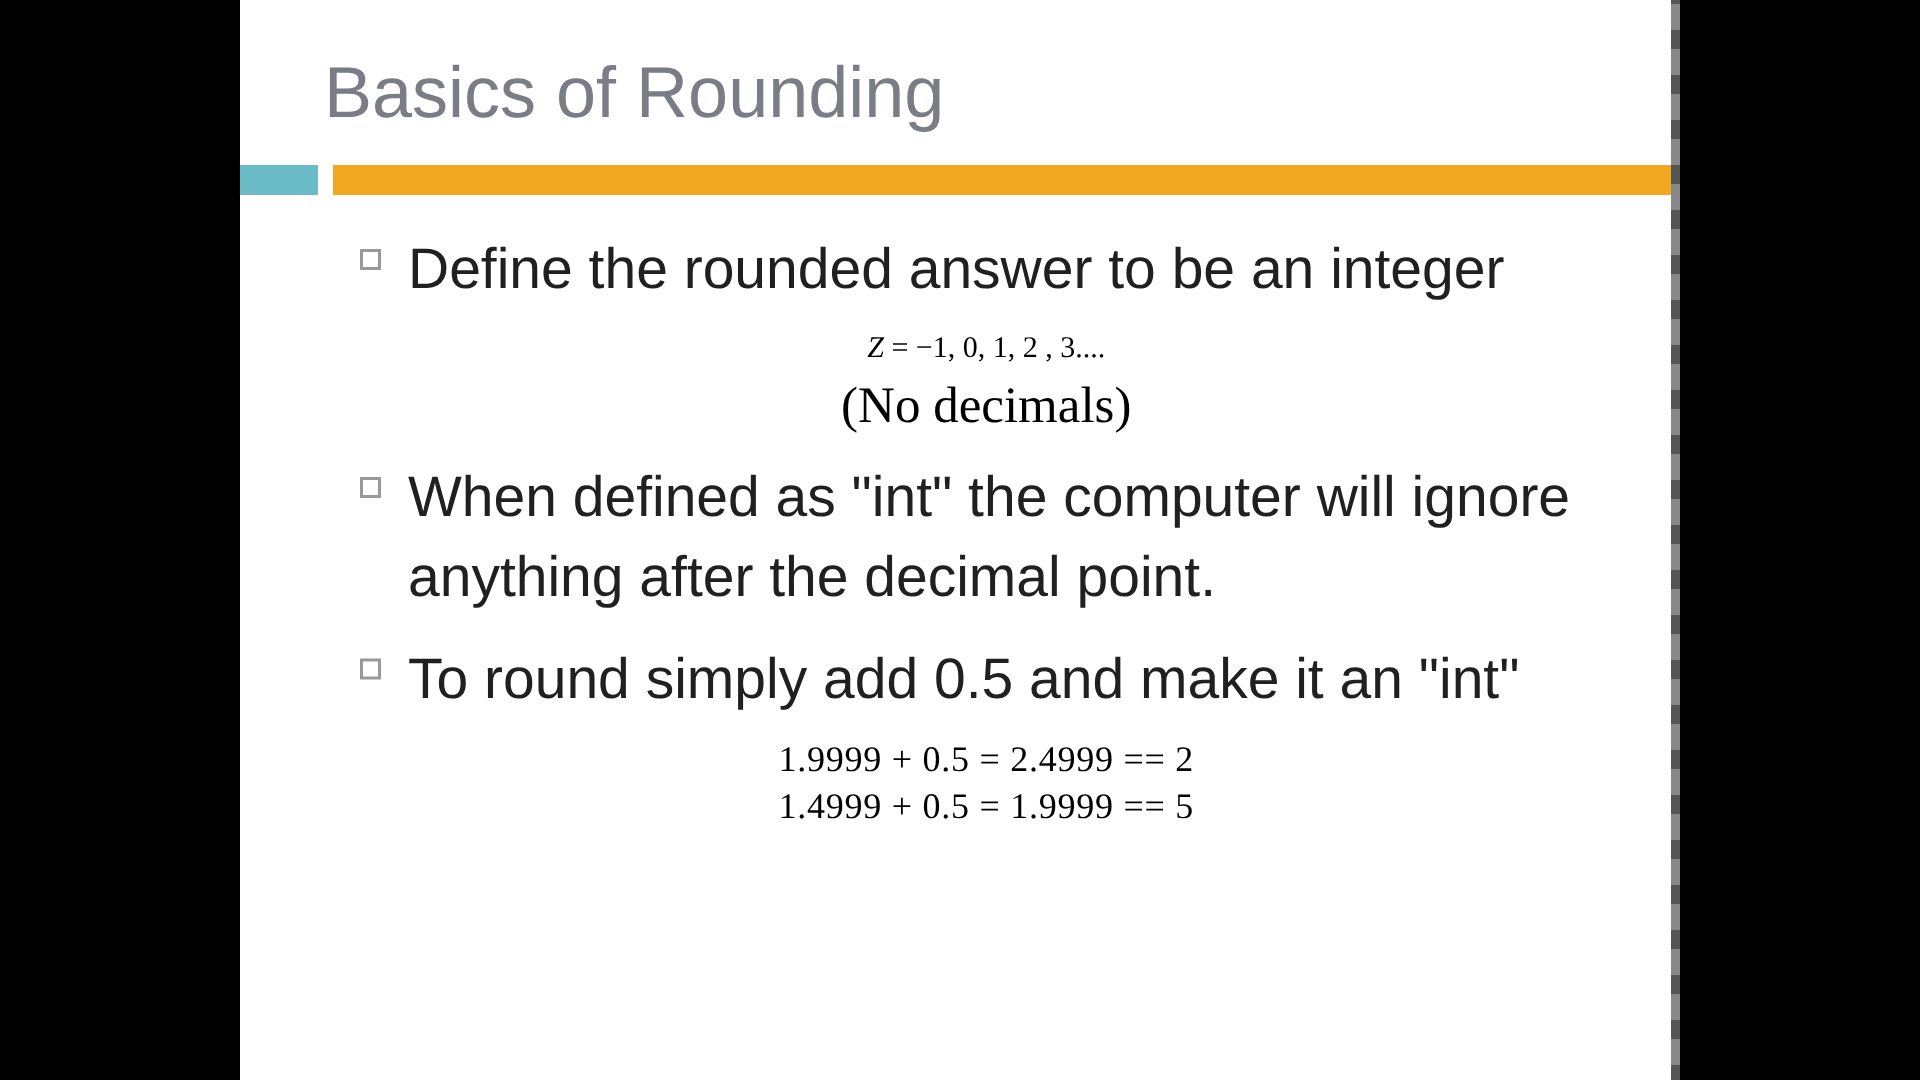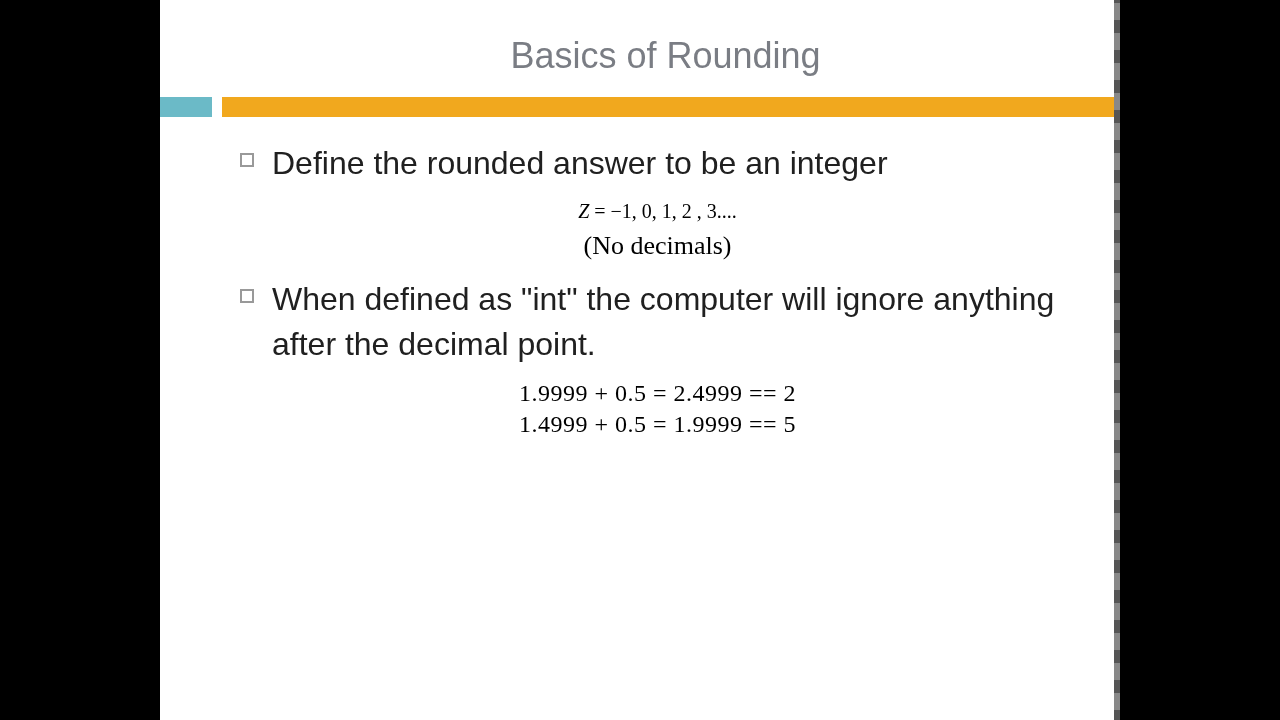--- a/index.html
+++ b/index.html
@@ -17,25 +17,24 @@
     }
     .slide {
       position: absolute;
       left: 160px;
       top: 0;
       width: 955px;
       height: 720px;
       background: #fff;
     }
     .title {
-      font-size: 36px;
+      font-size: 48px;
       color: #7a7d84;
       padding: 35px 0 0 56px;
       font-weight: normal;
-      text-align: center;
     }
     .divider {
       display: flex;
       margin-top: 20px;
       height: 20px;
     }
     .divider-teal {
       width: 52px;
       background: #6bbac7;
       margin-left: 0;
@@ -57,38 +56,38 @@
     }
     .bullet-marker {
       width: 14px;
       height: 14px;
       border: 2px solid #999;
       margin-top: 12px;
       margin-right: 18px;
       flex-shrink: 0;
     }
     .bullet-text {
-      font-size: 32px;
+      font-size: 38px;
       color: #202020;
       line-height: 1.4;
     }
     .math-block {
       text-align: center;
       font-family: 'Times New Roman', serif;
       color: #000;
       margin: 8px 0 16px 0;
     }
     .math-italic {
       font-style: italic;
     }
     .math-line1 {
       font-size: 20px;
     }
     .math-line2 {
-      font-size: 26px;
+      font-size: 34px;
       margin-top: 8px;
     }
     .math-eq {
       font-size: 36px;
       margin: 30px 0 34px 0;
       letter-spacing: 1px;
     }
     .math-calc {
       font-size: 24px;
       margin: 4px 0;
@@ -136,20 +135,24 @@
       </div>
       <div class="math-line2">(No decimals)</div>
     </div>
 
     <div class="bullet-item">
       <div class="bullet-marker"></div>
       <div class="bullet-text">When defined as "int" the computer will ignore anything after the decimal point.</div>
     </div>
 
 
+    <div class="bullet-item">
+      <div class="bullet-marker"></div>
+      <div class="bullet-text">To round simply add 0.5 and make it an "int"</div>
+    </div>
 
     <div class="math-block">
       <div class="math-calc">1.9999  +  0.5  =  2.4999   ==   2</div>
       <div class="math-calc">1.4999  +  0.5  =  1.9999   ==   5</div>
     </div>
 
   </div>
 </div>
 
 <div class="video-strip"></div>

